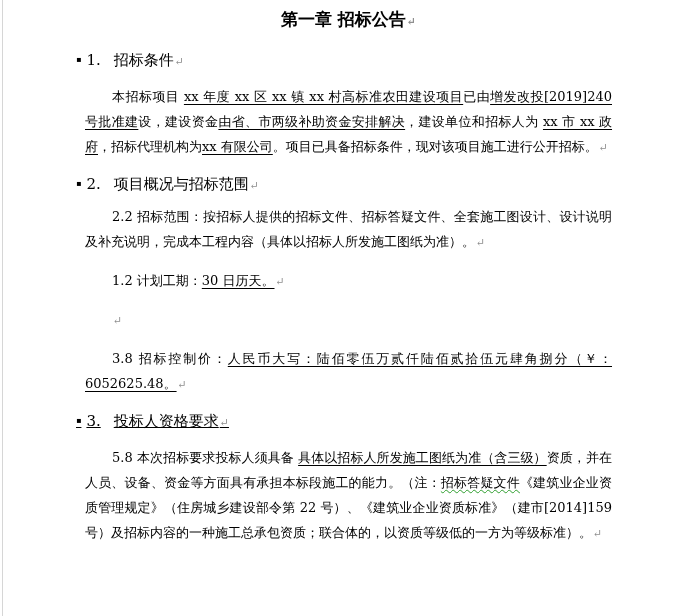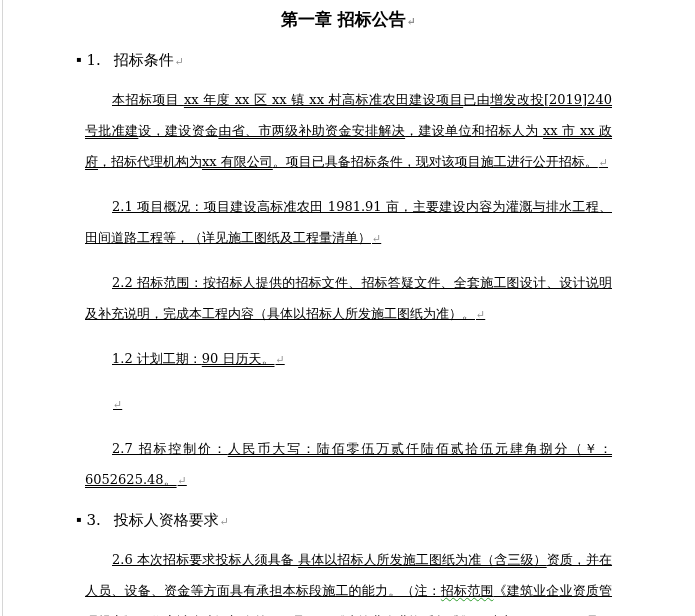--- a/index.html
+++ b/index.html
@@ -33,62 +33,61 @@
   }
   .bullet{
     font-size:8px;
     vertical-align:3px;
     margin-right:5px;
     color:#000;
   }
   .h-num{margin-right:13px;}
   .para{
     font-size:13px;
-    line-height:31px;
+    line-height:25px;
     text-align:justify;
     text-indent:27px;
-    text-decoration:underline;
   }
   .u{text-decoration:underline;text-underline-offset:3px;text-decoration-thickness:1px;}
   .wavy{
     text-decoration-line:underline;
     text-decoration-style:wavy;
     text-decoration-color:#2f9e2f;
     text-decoration-thickness:1px;
     text-underline-offset:2px;
   }
   .pmark{color:#8f8f8f;font-size:11px;margin-left:1px;}
   .mt16{margin-top:16px;}
   .mt12{margin-top:12px;}
-  .mt10{margin-top:10px;}
+  .mt10{margin-top:10px;text-decoration:underline;}
   .mt0{margin-top:8px;}
 </style>
 </head>
 <body>
 
 <div class="page">
   <div class="page-edge"></div>
 
   <div class="content">
 
     <div class="doc-title"><span>第一章 招标公告</span><span class="pmark">↵</span></div>
 
     <div class="heading mt16"><span class="bullet">▪</span><span class="h-num">1.</span><span>招标条件</span><span class="pmark">↵</span></div>
 
     <p class="para mt12"><span>本招标项目 </span><span class="u">xx 年度 xx 区 xx 镇 xx 村高标准农田建设项目</span><span>已由</span><span class="u">增发改投[2019]240 号批准建</span><span>设，建设资金</span><span class="u">由省、市两级补助资金安排解决</span><span>，建设单位和招标人为 </span><span class="u">xx 市 xx 政府</span><span>，招标代理机构为</span><span class="u">xx 有限公司</span><span>。项目已具备招标条件，现对该项目施工进行公开招标。</span><span class="pmark">↵</span></p>
 
+    <div class="heading mt12"><span class="bullet">▪</span><span class="h-num">2.</span><span>项目概况与招标范围</span><span class="pmark">↵</span></div>
 
-    <p class="para mt12"><span>2.1 项目概况：项目建设高标准农田 1981.91 亩，主要建设内容为灌溉与排水工程、田间道路工程等，（详见施工图纸及工程量清单）</span><span class="pmark">↵</span></p>
 
     <p class="para mt0"><span>2.2 招标范围：按招标人提供的招标文件、招标答疑文件、全套施工图设计、设计说明及补充说明，完成本工程内容（具体以招标人所发施工图纸为准）。</span><span class="pmark">↵</span></p>
 
-    <p class="para mt0"><span>1.2 计划工期：</span><span class="u">90 日历天。</span><span class="pmark">↵</span></p>
+    <p class="para mt0"><span>1.2 计划工期：</span><span class="u">30 日历天。</span><span class="pmark">↵</span></p>
 
     <p class="para mt0"><span class="pmark">↵</span></p>
 
-    <p class="para mt0"><span>2.7 招标控制价：</span><span class="u">人民币大写：陆佰零伍万贰仟陆佰贰拾伍元肆角捌分（￥：6052625.48。</span><span class="pmark">↵</span></p>
+    <p class="para mt0"><span>3.8 招标控制价：</span><span class="u">人民币大写：陆佰零伍万贰仟陆佰贰拾伍元肆角捌分（￥：6052625.48。</span><span class="pmark">↵</span></p>
 
     <div class="heading mt10"><span class="bullet">▪</span><span class="h-num">3.</span><span>投标人资格要求</span><span class="pmark">↵</span></div>
 
-    <p class="para mt12"><span>2.6 本次招标要求投标人须具备 </span><span class="u">具体以招标人所发施工图纸为准（含三级）</span><span>资质，并在人员、设备、资金等方面具有承担本标段施工的能力。（注：</span><span class="wavy">招标范围</span><span>《建筑业企业资质管理规定》（住房城乡建设部令第 22 号）、《建筑业企业资质标准》（建市[2014]159 号）及招标内容的一种施工总承包资质；联合体的，以资质等级低的一方为等级标准）。</span><span class="pmark">↵</span></p>
+    <p class="para mt12"><span>5.8 本次招标要求投标人须具备 </span><span class="u">具体以招标人所发施工图纸为准（含三级）</span><span>资质，并在人员、设备、资金等方面具有承担本标段施工的能力。（注：</span><span class="wavy">招标答疑文件</span><span>《建筑业企业资质管理规定》（住房城乡建设部令第 22 号）、《建筑业企业资质标准》（建市[2014]159 号）及招标内容的一种施工总承包资质；联合体的，以资质等级低的一方为等级标准）。</span><span class="pmark">↵</span></p>
 
   </div>
 </div>
 
 </body></html>

